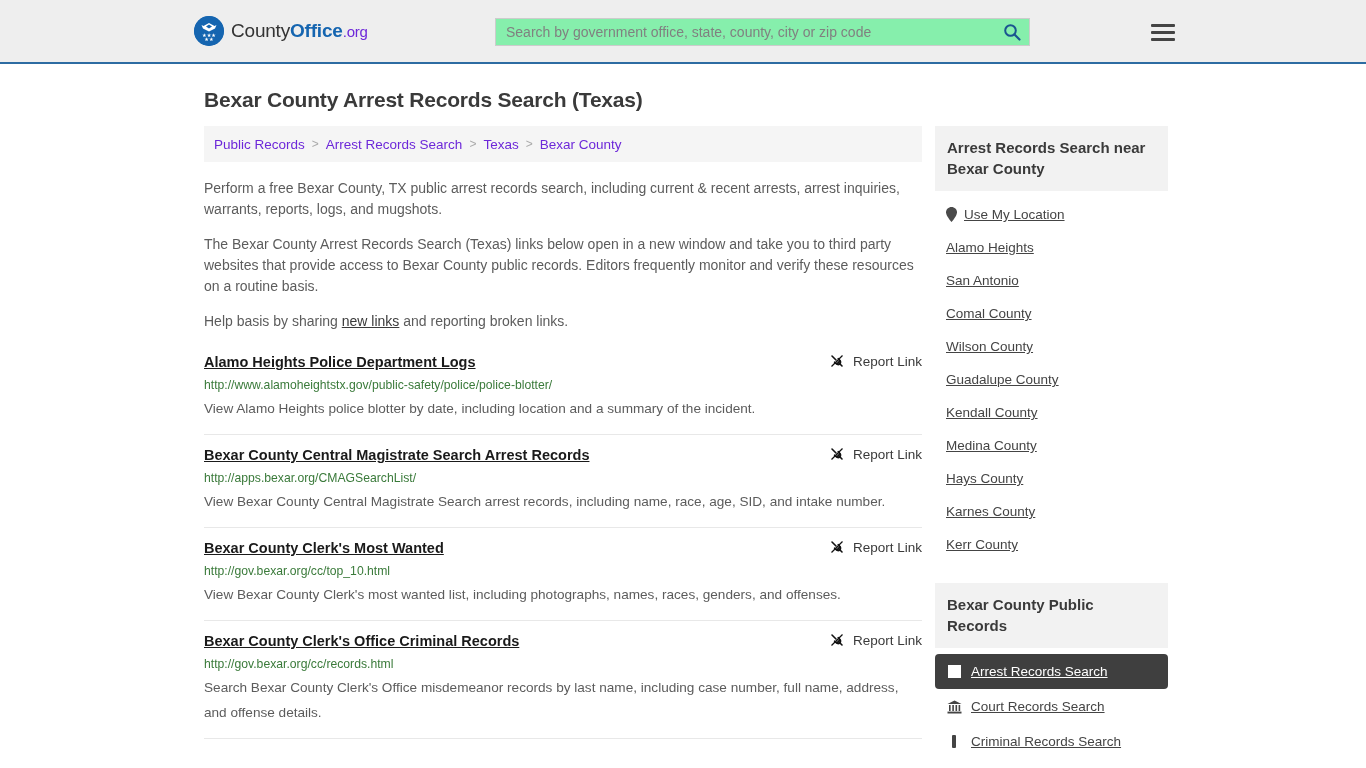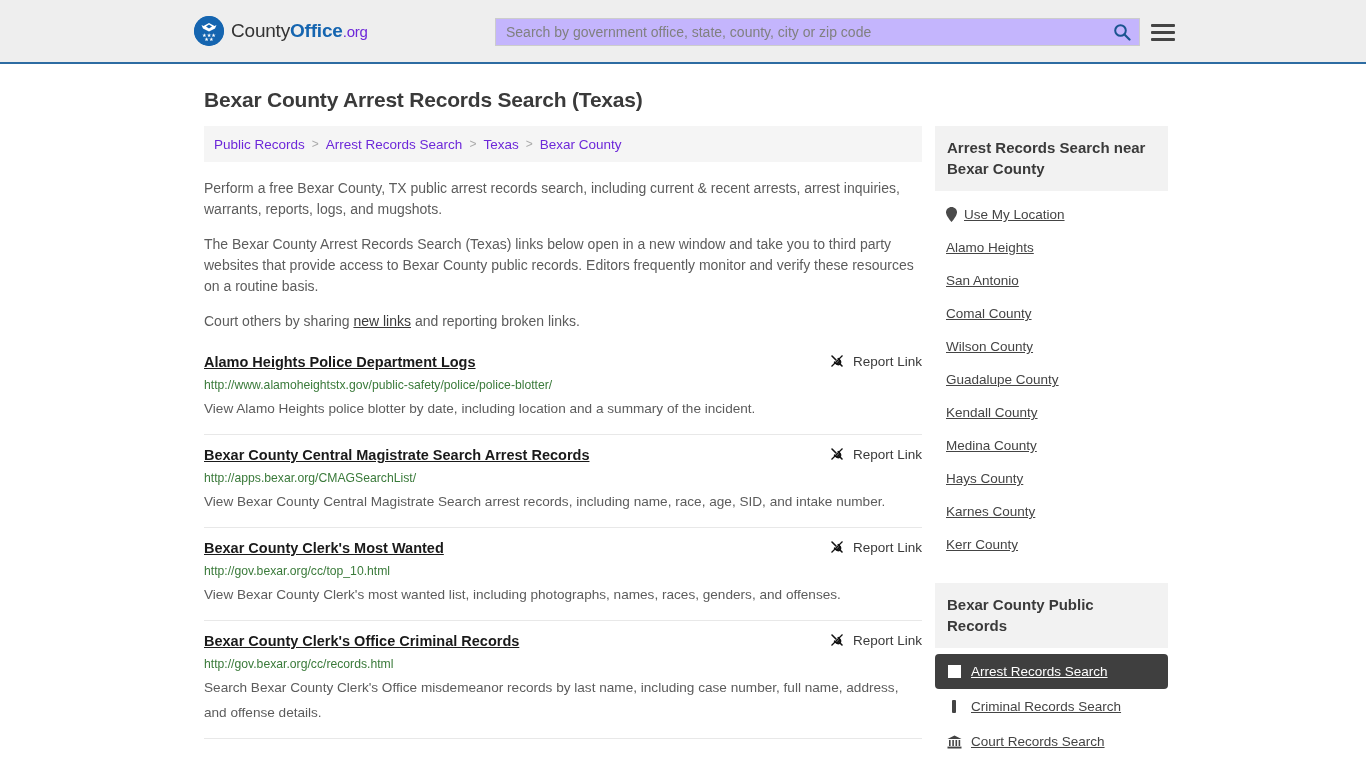--- a/index.html
+++ b/index.html
@@ -46,23 +46,23 @@
     white-space: nowrap;
   }
   .brand-text .b-office { color: #1565b0; font-weight: bold; }
   .brand-text .b-county { color: #333333; }
   .brand-text .b-org { color: #6d28d9; font-size: 15px; }
 
   .search-wrap {
     position: absolute;
     left: 495px;
     top: 18px;
-    width: 645px;
+    width: 535px;
     height: 28px;
-    background: #c4b5fd;
+    background: #86efac;
     border: 1px solid #cccccc;
     display: flex;
     align-items: center;
   }
   .search-input {
     flex: 1;
     border: none;
     outline: none;
     font-family: "Liberation Sans", sans-serif;
     font-size: 14px;
@@ -290,21 +290,21 @@
         <a href="#">Arrest Records Search</a>
         <span class="sep">&gt;</span>
         <a href="#">Texas</a>
         <span class="sep">&gt;</span>
         <a href="#">Bexar County</a>
       </nav>
 
       <div class="intro">
         <p>Perform a free Bexar County, TX public arrest records search, including current &amp; recent arrests, arrest inquiries, warrants, reports, logs, and mugshots.</p>
         <p>The Bexar County Arrest Records Search (Texas) links below open in a new window and take you to third party websites that provide access to Bexar County public records. Editors frequently monitor and verify these resources on a routine basis.</p>
-        <p><span>Court others by sharing </span><a href="#">new links</a><span> and reporting broken links.</span></p>
+        <p><span>Help basis by sharing </span><a href="#">new links</a><span> and reporting broken links.</span></p>
       </div>
 
       <div class="results">
 
         <div class="result">
           <div class="result-head">
             <a href="#" class="result-title">Alamo Heights Police Department Logs</a>
             <span class="report-link">
               <svg width="16" height="16" viewBox="0 0 16 16" aria-hidden="true">
                 <path d="M3 3 L7 7 M9 9 L13 13" stroke="#111" stroke-width="1.6" fill="none" stroke-linecap="round"></path>
@@ -422,36 +422,36 @@
 
       <div class="rec-list">
         <div class="rec-item active">
           <span class="rec-ico">
               <span class="sq-white"></span>
             </span>
           <a href="#">Arrest Records Search</a>
         </div>
         <div class="rec-item">
           <span class="rec-ico">
-            <svg width="15" height="15" viewBox="0 0 15 15" aria-hidden="true">
-              <rect x="5" y="1" width="4" height="13" rx="1" fill="#444"></rect>
-            </svg>
-          </span>
-          <a href="#">Criminal Records Search</a>
-        </div>
-        <div class="rec-item">
-          <span class="rec-ico">
             <svg width="15" height="14" viewBox="0 0 15 14" aria-hidden="true">
               <polygon points="7.5,0.5 14.5,4 0.5,4" fill="#444"></polygon>
               <rect x="2" y="5" width="1.6" height="6" fill="#444"></rect>
               <rect x="5.3" y="5" width="1.6" height="6" fill="#444"></rect>
               <rect x="8.5" y="5" width="1.6" height="6" fill="#444"></rect>
               <rect x="11.6" y="5" width="1.6" height="6" fill="#444"></rect>
               <rect x="0.5" y="11.6" width="14" height="1.9" fill="#444"></rect>
             </svg>
           </span>
           <a href="#">Court Records Search</a>
         </div>
+        <div class="rec-item">
+          <span class="rec-ico">
+            <svg width="15" height="15" viewBox="0 0 15 15" aria-hidden="true">
+              <rect x="5" y="1" width="4" height="13" rx="1" fill="#444"></rect>
+            </svg>
+          </span>
+          <a href="#">Criminal Records Search</a>
+        </div>
       </div>
 
     </div>
   </div>
 </div>
 
 </body></html>

